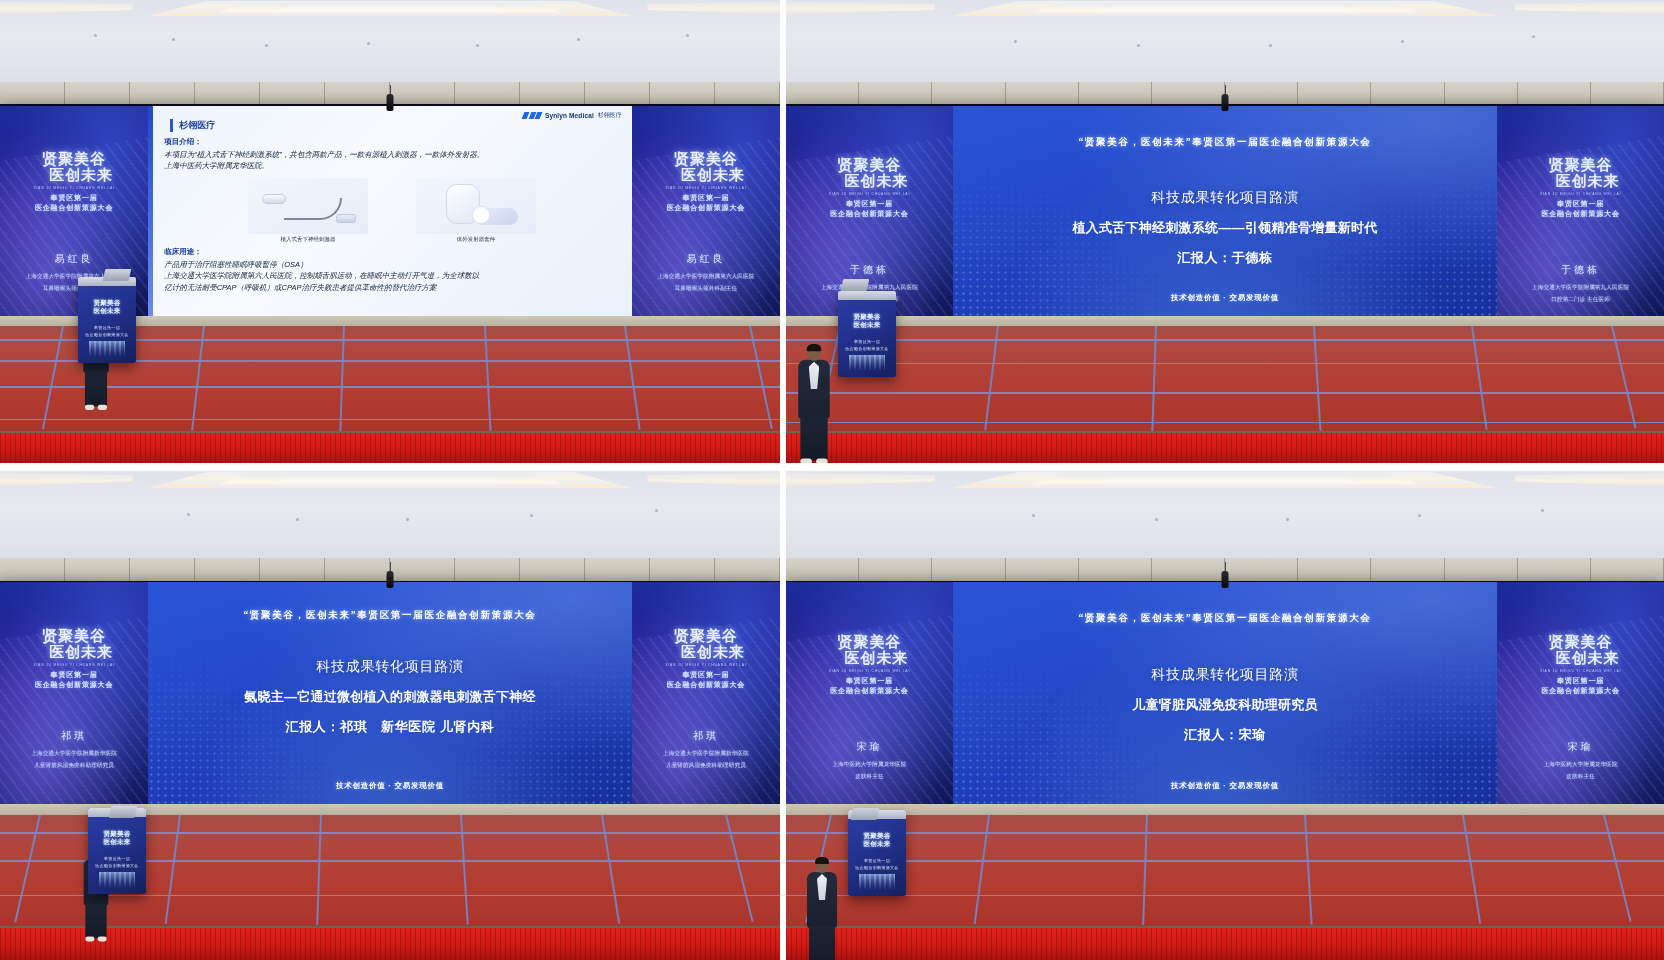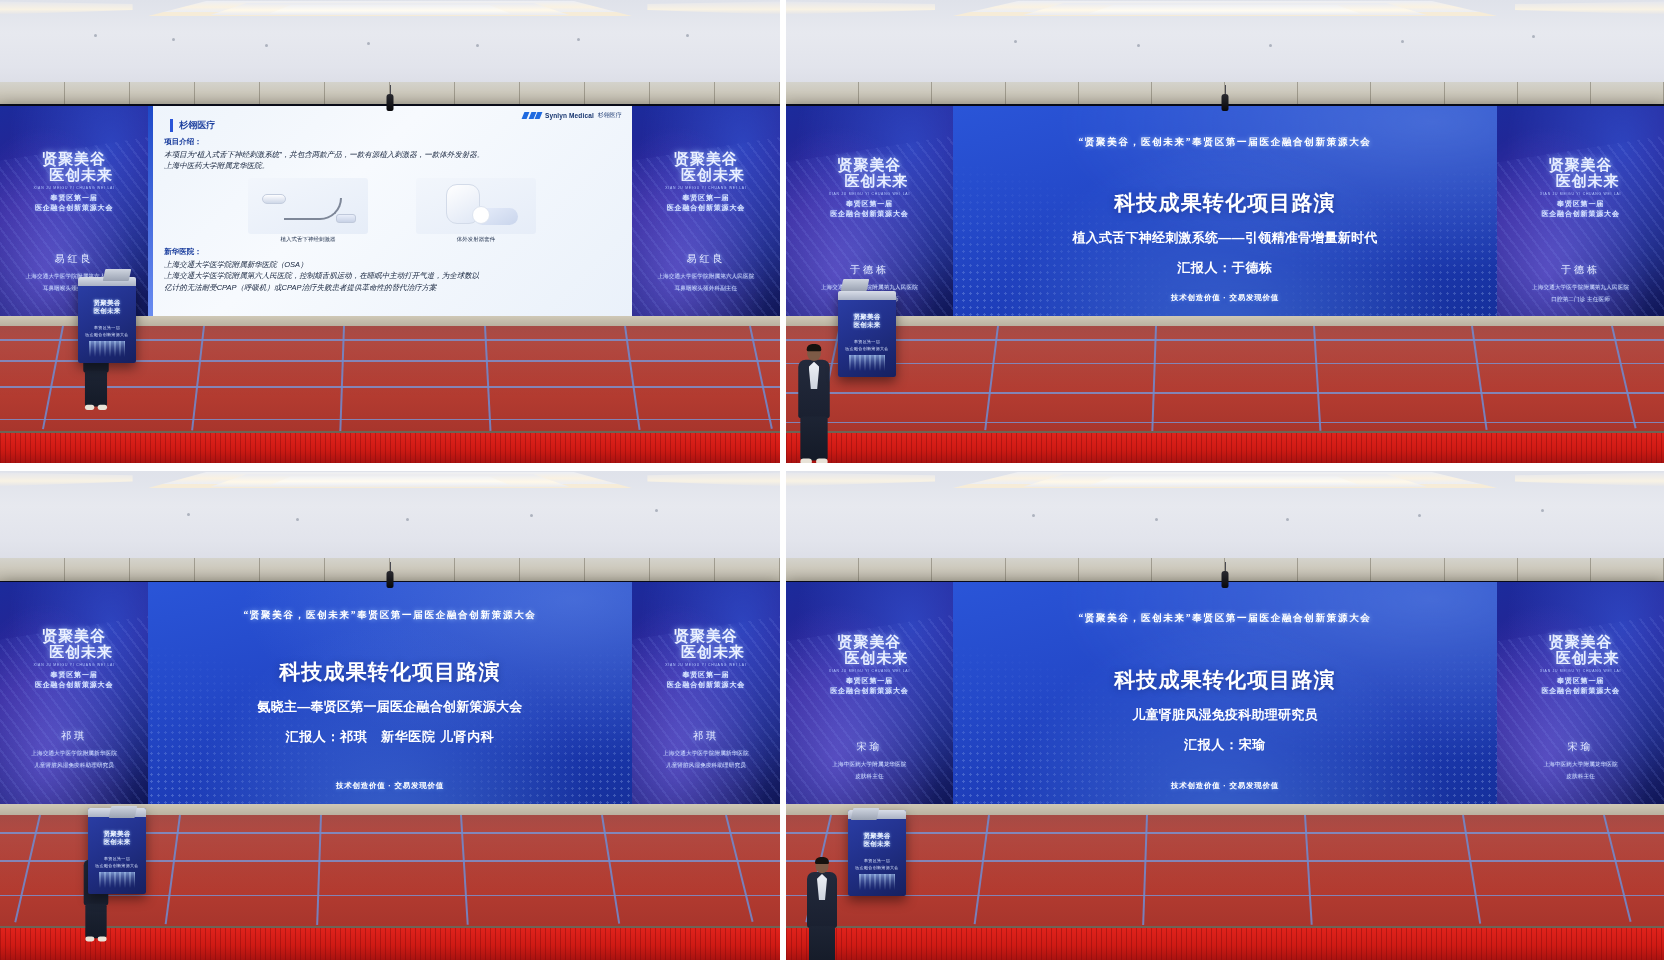--- a/index.html
+++ b/index.html
@@ -165,21 +165,21 @@
   
   .screen-head {
     margin-top:5.5%;
     font-family:"Liberation Serif", serif;
     font-size:9.5px; font-weight:bold; color:#ffffff;
     letter-spacing:.18em; text-align:center;
     text-shadow:0 0 5px rgba(160,200,255,.8);
   }
   .screen-title {
     margin-top:7.5%;
-    font-size:21px; font-weight:bold; color:#ffffff;
+    font-size:14px; font-weight:normal; color:#ffffff;
     letter-spacing:.055em; text-align:center;
     text-shadow:0 1px 6px rgba(20,40,120,.6);
   }
   .screen-subtitle {
     margin-top:12px; font-size:13px; font-weight:bold; color:#ffffff;
     letter-spacing:.02em; text-align:center;
   }
   .screen-presenter {
     margin-top:12px; font-size:13px; font-weight:bold; color:#ffffff;
     letter-spacing:.05em; text-align:center;
@@ -476,22 +476,22 @@
           <div class="fig">
             <div class="fig-box">
               <div class="dev-body"></div>
                 <div class="dev-pad"></div>
                 <div class="dev-round"></div>
             </div>
             <div class="fig-cap">体外发射器套件</div>
           </div>
         </div>
 
-        <div class="slide-sh">新华医院：</div>
-        <div class="slide-p">上海交通大学医学院附属新华医院（OSA）</div>
+        <div class="slide-sh">临床用途：</div>
+        <div class="slide-p">产品用于治疗阻塞性睡眠呼吸暂停（OSA）</div>
         <div class="slide-p">上海交通大学医学院附属第六人民医院，控制颏舌肌运动，在睡眠中主动打开气道，为全球数以</div>
         <div class="slide-p">亿计的无法耐受CPAP（呼吸机）或CPAP治疗失败患者提供革命性的替代治疗方案</div>
       </div>
 
       <div class="led-side">
         <div class="banner-title">
           <span class="l1">贤聚美谷</span>
           <span class="l2">医创未来</span>
         </div>
         <div class="banner-pinyin">XIAN JU MEIGU   YI CHUANG WEI LAI</div>
@@ -711,21 +711,21 @@
           <div>上海交通大学医学院附属新华医院</div>
           <div>儿童肾脏风湿免疫科助理研究员</div>
         </div>
       </div>
 
       <div class="led-center">
         <div class="dots-l"></div>
           <div class="dots-r"></div>
         <div class="screen-head">“贤聚美谷，医创未来”奉贤区第一届医企融合创新策源大会</div>
         <div class="screen-title">科技成果转化项目路演</div>
-        <div class="screen-subtitle">氨晓主—奉贤区第一届医企融合创新策源大会</div>
+        <div class="screen-subtitle">氨晓主—它通过微创植入的刺激器电刺激舌下神经</div>
         <div class="screen-presenter">汇报人：祁琪　新华医院 儿肾内科</div>
         <div class="screen-tag">技术创造价值 · 交易发现价值</div>
       </div>
 
       <div class="led-side">
         <div class="banner-title">
           <span class="l1">贤聚美谷</span>
           <span class="l2">医创未来</span>
         </div>
         <div class="banner-pinyin">XIAN JU MEIGU   YI CHUANG WEI LAI</div>

